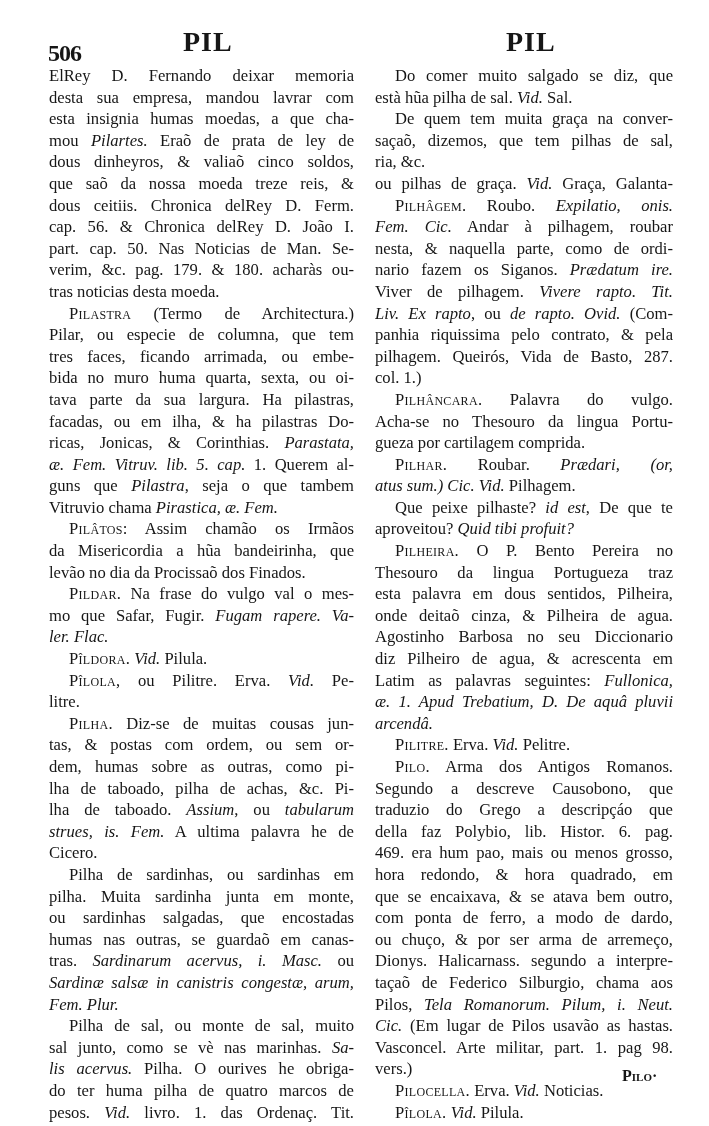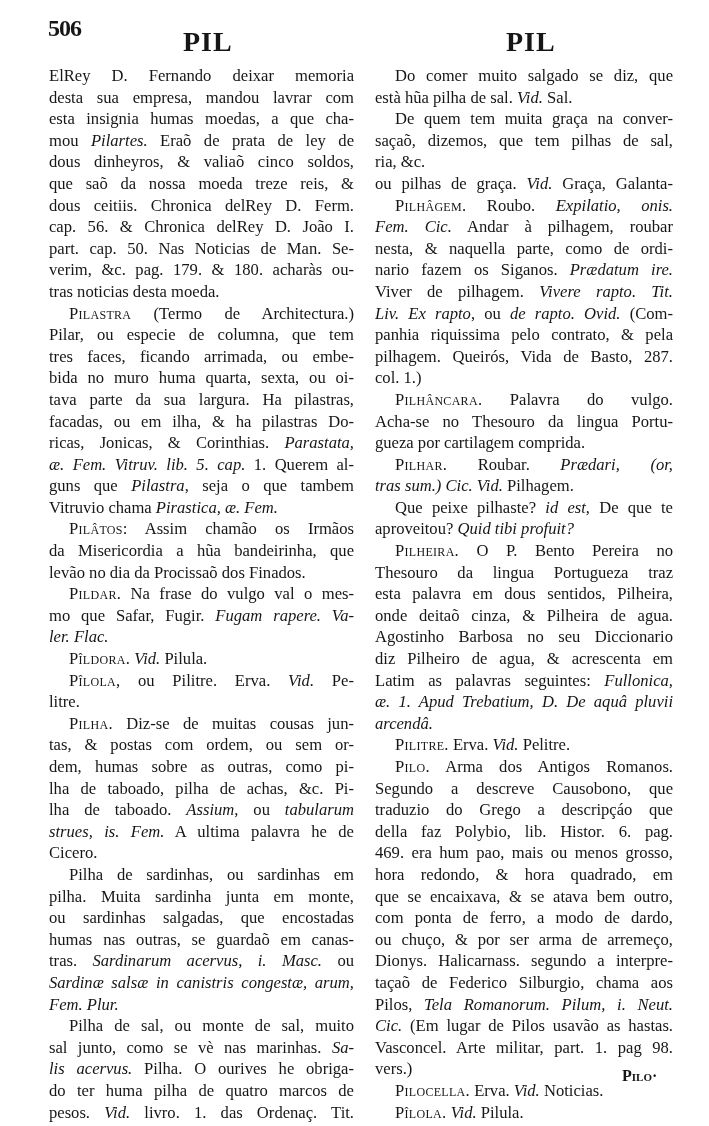--- a/index.html
+++ b/index.html
@@ -1,20 +1,20 @@
 <!DOCTYPE html>
 <html><head>
 <meta charset="utf-8">
 <style>
   html, body { margin: 0; padding: 0; }
   body {
     width: 709px; height: 1126px; background: #ffffff; position: relative; overflow: hidden;
     font-family: "Liberation Serif", "DejaVu Serif", serif; color: #161616;
   }
-  .page-number { position: absolute; left: 48px; top: 15px; font-size: 24px; font-weight: bold; letter-spacing: -1px; }
+  .page-number { position: absolute; left: 48px; top: 40px; font-size: 24px; font-weight: bold; letter-spacing: -1px; }
   .running-head { position: absolute; top: 26px; font-size: 28px; font-weight: bold; letter-spacing: 1px; text-align: right; }
   .running-head.left { left: 183px; }
   .running-head.right { left: 506px; }
   .column { position: absolute; top: 65px; width: 305px; }
   .column.left { left: 49px; }
   .column.right { left: 375px; width: 298px; }
   .line {
     font-size: 16.6px; line-height: 21.6px; height: 21.6px; white-space: nowrap;
     text-align: justify; text-align-last: justify; overflow: hidden;
   }
@@ -97,21 +97,21 @@
       <div class="line"><span>nario fazem os Siganos. </span><i>Prædatum ire.</i></div>
       <div class="line"><span>Viver de pilhagem. </span><i>Vivere rapto. Tit.</i></div>
       <div class="line"><i>Liv. Ex rapto</i><span>, ou </span><i>de rapto. Ovid.</i><span> (Com-</span></div>
       <div class="line"><span>panhia riquissima pelo contrato, &amp; pela</span></div>
       <div class="line"><span>pilhagem. Queirós, Vida de Basto, 287.</span></div>
       <div class="line last"><span>col. 1.)</span></div>
       <div class="line indent"><span class="hw">Pilhâncara.</span><span> Palavra do vulgo.</span></div>
       <div class="line"><span>Acha-se no Thesouro da lingua Portu-</span></div>
       <div class="line last"><span>gueza por cartilagem comprida.</span></div>
       <div class="line indent"><span class="hw">Pilhar.</span><span> Roubar. </span><i>Prædari, (or,</i></div>
-      <div class="line last"><i>tras sum.) Cic. Vid.</i><span> Pilhagem.</span></div>
+      <div class="line last"><i>atus sum.) Cic. Vid.</i><span> Pilhagem.</span></div>
       <div class="line indent"><span>Que peixe pilhaste? </span><i>id est</i><span>, De que te</span></div>
       <div class="line last"><span>aproveitou? </span><i>Quid tibi profuit?</i></div>
       <div class="line indent"><span class="hw">Pilheira.</span><span> O P. Bento Pereira no</span></div>
       <div class="line"><span>Thesouro da lingua Portugueza traz</span></div>
       <div class="line"><span>esta palavra em dous sentidos, Pilheira,</span></div>
       <div class="line"><span>onde deitaõ cinza, &amp; Pilheira de agua.</span></div>
       <div class="line"><span>Agostinho Barbosa no seu Diccionario</span></div>
       <div class="line"><span>diz Pilheiro de agua, &amp; acrescenta em</span></div>
       <div class="line"><span>Latim as palavras seguintes: </span><i>Fullonica,</i></div>
       <div class="line"><i>æ. 1. Apud Trebatium, D. De aquâ pluvii</i></div>

